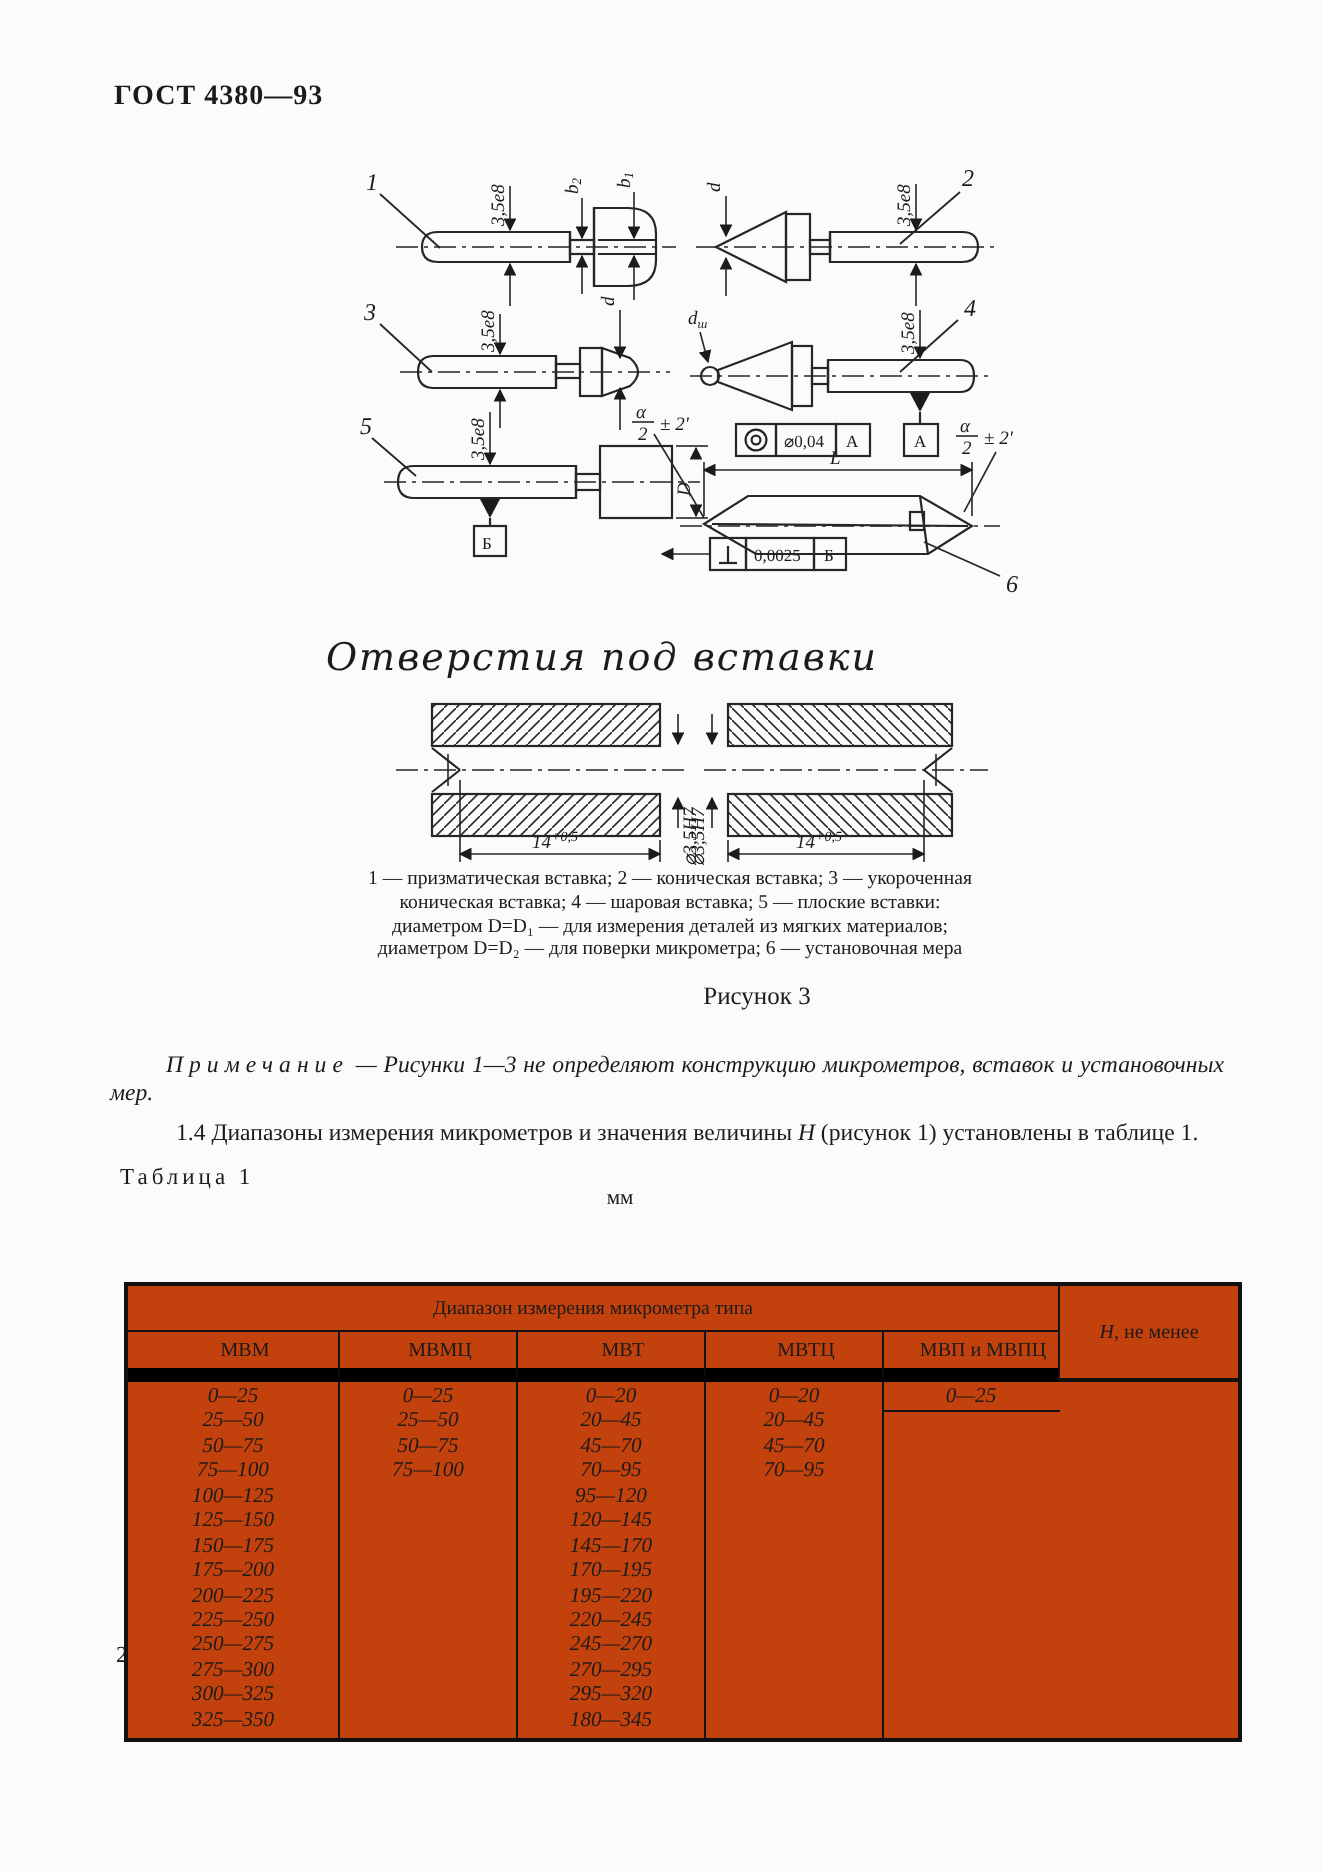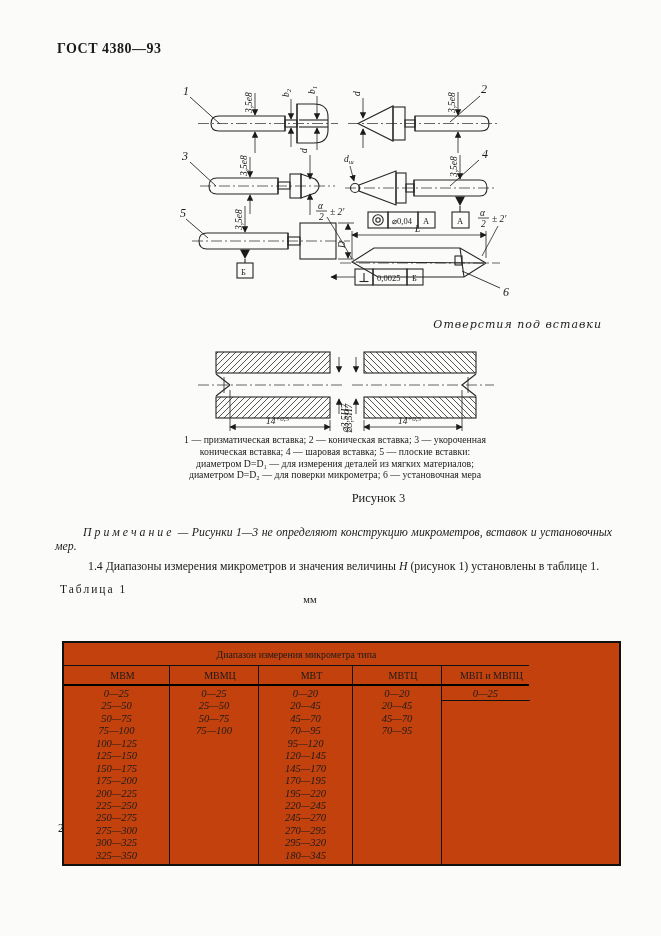--- a/index.html
+++ b/index.html
@@ -4,40 +4,40 @@
 <style>
   html,body{margin:0;padding:0;}
   body{width:661px;height:936px;background:#fbfbf9;position:relative;
        font-family:"Liberation Serif", serif;color:#1b1b1b;}
   .abs{position:absolute;}
   #doc-header{top:41px;left:57px;font-weight:bold;font-size:14px;letter-spacing:.5px;}
   svg text{font-family:"Liberation Serif", serif;fill:#1b1b1b;}
   .dimtxt{font-style:italic;font-size:9.5px;}
   .lbl{font-style:italic;font-size:12px;}
   .boxtxt{font-size:8.5px;}
-  #holes-title{top:318px;left:0;width:602px;text-align:right;font-style:italic;
-               font-size:11px;letter-spacing:1px;font-family:"DejaVu Serif", serif;}
+  #holes-title{top:318px;left:0;width:602px;text-align:center;font-style:italic;
+               font-size:19px;letter-spacing:1px;font-family:"DejaVu Serif", serif;}
   #legend{top:434px;left:140px;width:390px;text-align:center;font-size:9.8px;line-height:11.8px;}
   #figure-caption{top:491px;left:0;width:661px;text-align:center;font-size:12.5px;margin-left:48px;}
   #note-block{top:513px;left:55px;width:557px;font-size:11.8px;line-height:14.5px;
               text-align:justify;text-indent:28px;font-style:italic;}
   #note-label{letter-spacing:3px;}
   #para-14{top:547px;left:60px;width:557px;font-size:11.8px;line-height:14.5px;
            text-align:justify;text-indent:28px;}
   .ivar{font-style:italic;}
   #table-label{top:583px;left:60px;font-size:11.5px;letter-spacing:2px;}
   #units{top:594px;left:0;width:620px;text-align:center;font-size:10.5px;}
   #gtable{top:605px;left:62px;width:555px;border:2px solid #111;background:#c2410c;
           display:grid;grid-template-columns:105px 89px 94px 89px 88px 1fr;margin-top:36px;}
   .cell{box-sizing:border-box;}
   #span-header{grid-column:1/6;grid-row:1;border-bottom:1px solid #111;text-align:center;
                font-size:9.8px;padding:6px 0 5px 0;}
   #h-header{grid-column:6;grid-row:1/3;border-left:1px solid #111;border-bottom:2px solid #111;
             font-size:10px;display:flex;align-items:center;justify-content:center;}
-  .type-cell{grid-row:2;border-bottom:2px solid #000000;text-align:center;font-size:10px;
+  .type-cell{grid-row:2;border-bottom:7px solid #000000;text-align:center;font-size:10px;
              padding:4px 0 3px 12px;}
   .type-cell + .type-cell{border-left:1px solid #111;}
   .body-cell{grid-row:3;height:178px;padding-top:2px;text-align:center;font-size:10.6px;font-style:italic;}
   .body-cell + .body-cell{border-left:1px solid #111;}
   .body-cell .bl{height:12.45px;line-height:12.45px;}
   #col-h{text-align:left;padding-left:16px;}
   #col-mvp .bl:first-child{border-bottom:1px solid #111;margin:0 -1px;}
   #legend .bl{line-height:11.8px;}
   #page-number{top:822px;left:58px;font-size:11.5px;}
 </style>
@@ -256,20 +256,23 @@
 
 <p class="abs" id="note-block"><span id="note-label">Примечание</span><span> — Рисунки 1—3 не определяют конструкцию микрометров, вставок и установочных мер.</span></p>
 
 <p class="abs" id="para-14"><span>1.4 Диапазоны измерения микрометров и значения величины </span><span class="ivar">Н</span><span> (рисунок 1) установлены в таблице 1.</span></p>
 
 <div class="abs" id="table-label">Таблица 1</div>
 <div class="abs" id="units">мм</div>
 
 <div class="abs" id="gtable">
   <div class="cell" id="span-header">Диапазон измерения микрометра типа</div>
+  <div class="cell" id="h-header">
+      <span><span class="ivar">Н,</span><span> не менее</span></span>
+    </div>
   <div class="cell type-cell">МВМ</div>
   <div class="cell type-cell">МВМЦ</div>
   <div class="cell type-cell">МВТ</div>
   <div class="cell type-cell">МВТЦ</div>
   <div class="cell type-cell">МВП и МВПЦ</div>
   <div class="cell body-cell" id="col-mvm">
       <div class="bl">0—25</div>
       <div class="bl">25—50</div>
       <div class="bl">50—75</div>
       <div class="bl">75—100</div>

